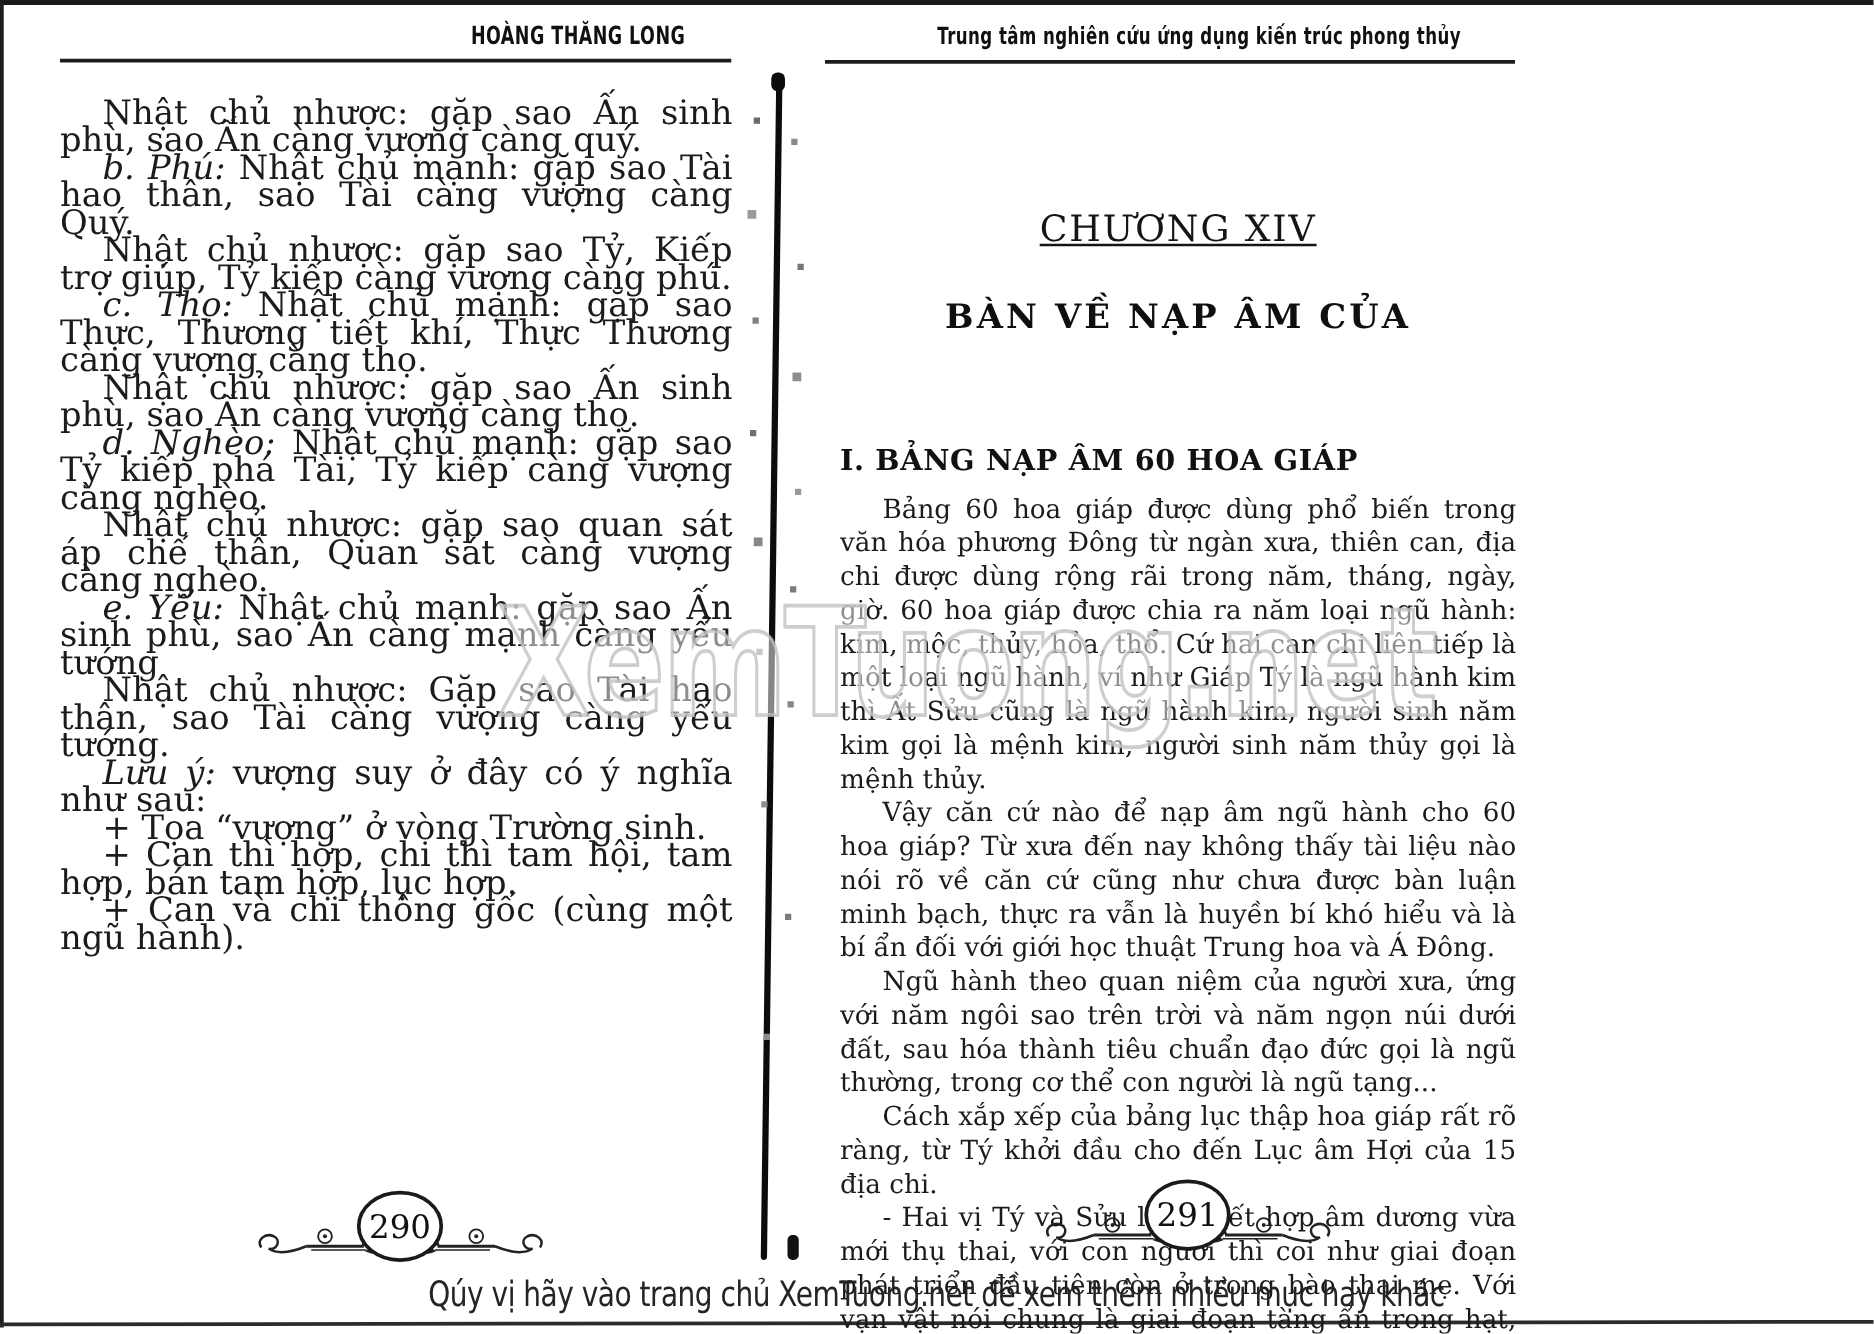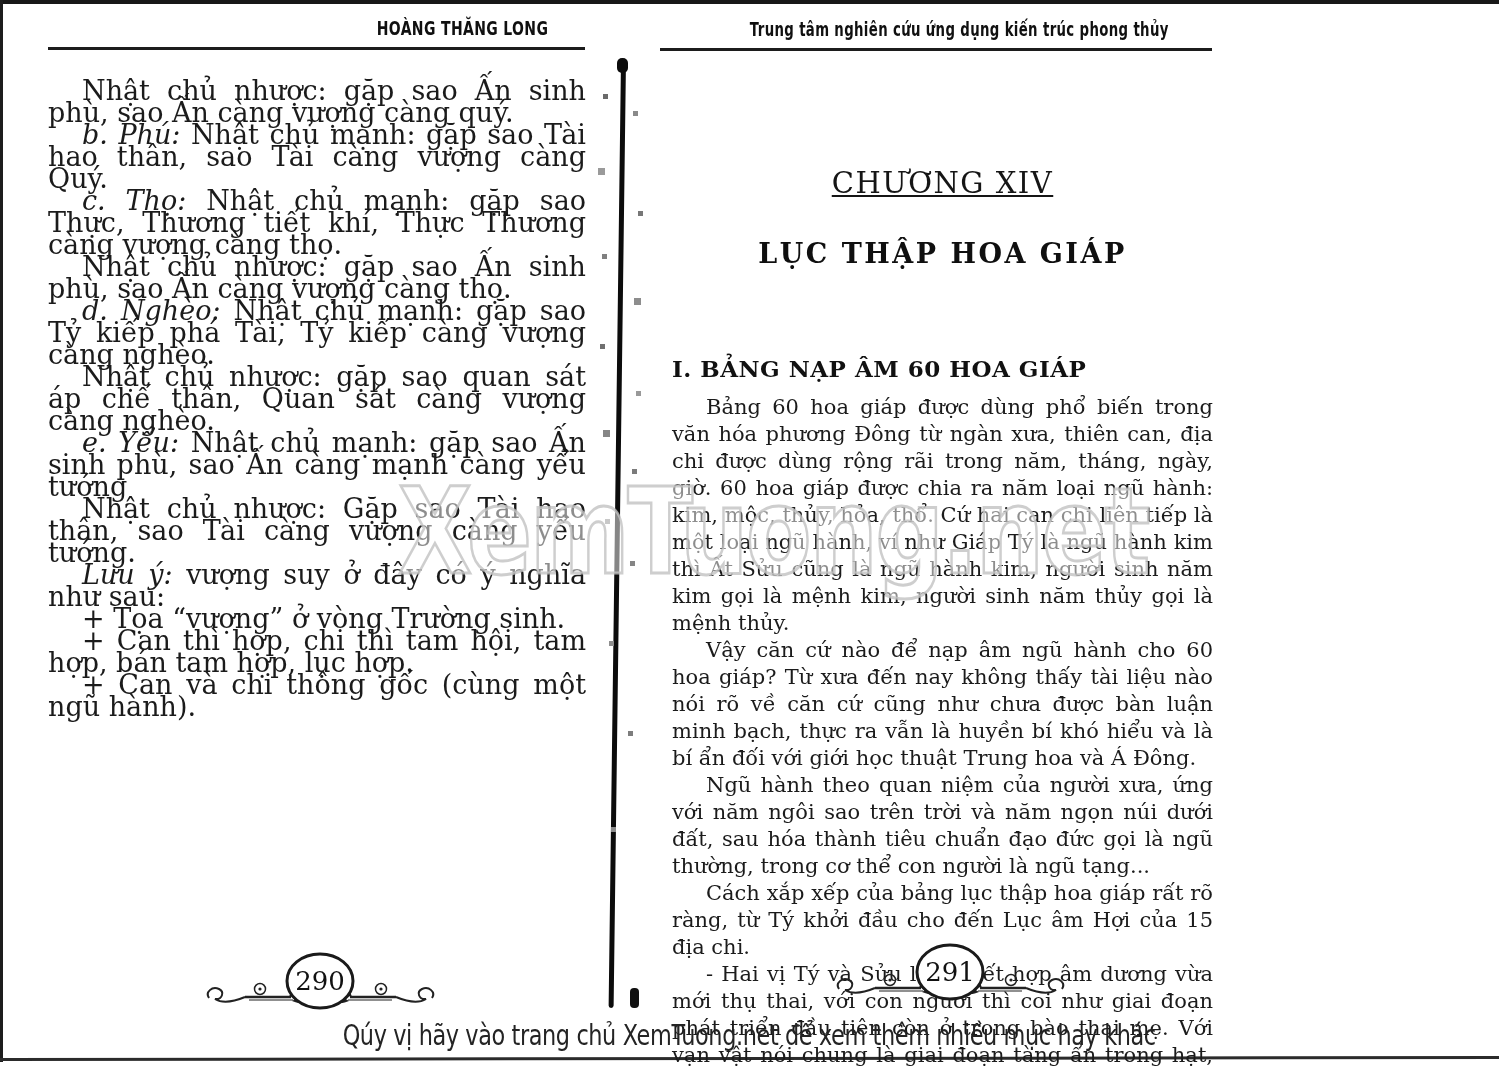--- a/index.html
+++ b/index.html
@@ -106,20 +106,21 @@
 <div class="edge-bottom"></div>
 
 <div>
   <div class="running-header header-left">
     <span class="hdr-inner">HOÀNG THĂNG LONG</span>
   </div>
   <div class="rule-left"></div>
   <div class="page-body body-left">
       <p class="body-para">Nhật chủ nhược: gặp sao Ấn sinh phù, sao Ấn càng vượng càng quý.</p>
       <p class="body-para"><i>b. Phú:</i> Nhật chủ mạnh: gặp sao Tài hao thân, sao Tài càng vượng càng Quý.</p>
+      <p class="body-para">Nhật chủ nhược: gặp sao Tỷ, Kiếp trợ giúp, Tỷ kiếp càng vượng càng phú.</p>
       <p class="body-para"><i>c. Thọ:</i> Nhật chủ mạnh: gặp sao Thực, Thương tiết khí, Thực Thương càng vượng càng thọ.</p>
       <p class="body-para">Nhật chủ nhược: gặp sao Ấn sinh phù, sao Ấn càng vượng càng thọ.</p>
       <p class="body-para"><i>d. Nghèo:</i> Nhật chủ mạnh: gặp sao Tỷ kiếp phá Tài, Tỷ kiếp càng vượng càng nghèo.</p>
       <p class="body-para">Nhật chủ nhược: gặp sao quan sát áp chế thân, Quan sát càng vượng càng nghèo.</p>
       <p class="body-para"><i>e. Yểu:</i> Nhật chủ mạnh: gặp sao Ấn sinh phù, sao Ấn càng mạnh càng yểu tướng</p>
       <p class="body-para">Nhật chủ nhược: Gặp sao Tài hao thân, sao Tài càng vượng càng yểu tướng.</p>
       <p class="body-para"><i>Lưu ý:</i> vượng suy ở đây có ý nghĩa như sau:</p>
       <p class="body-para">+ Tọa “vượng” ở vòng Trường sinh.</p>
       <p class="body-para">+ Can thì hợp, chi thì tam hội, tam hợp, bán tam hợp, lục hợp.</p>
       <p class="body-para">+ Can và chi thông gốc (cùng một ngũ hành).</p>
@@ -155,21 +156,21 @@
 <div class="speckles"></div>
 
 <div>
   <div class="running-header header-right">
     <span class="hdr-inner">Trung tâm nghiên cứu ứng dụng kiến trúc phong thủy</span>
   </div>
   <div class="rule-right"></div>
 
   <div class="chapter-label">CHƯƠNG XIV</div>
   <div class="chapter-title">
-    <div>LỤC THẬP HOA GIÁP</div>
+    <div>BÀN VỀ NẠP ÂM CỦA</div>
   </div>
   <div class="section-heading">I. BẢNG NẠP ÂM 60 HOA GIÁP</div>
 
   <div class="page-body body-right">
       <p class="body-para">Bảng 60 hoa giáp được dùng phổ biến trong văn hóa phương Đông từ ngàn xưa, thiên can, địa chi được dùng rộng rãi trong năm, tháng, ngày, giờ. 60 hoa giáp được chia ra năm loại ngũ hành: kim, mộc, thủy, hỏa, thổ. Cứ hai can chi liên tiếp là một loại ngũ hành, ví như Giáp Tý là ngũ hành kim thì Ất Sửu cũng là ngũ hành kim, người sinh năm kim gọi là mệnh kim, người sinh năm thủy gọi là mệnh thủy.</p>
       <p class="body-para">Vậy căn cứ nào để nạp âm ngũ hành cho 60 hoa giáp? Từ xưa đến nay không thấy tài liệu nào nói rõ về căn cứ cũng như chưa được bàn luận minh bạch, thực ra vẫn là huyền bí khó hiểu và là bí ẩn đối với giới học thuật Trung hoa và Á Đông.</p>
       <p class="body-para">Ngũ hành theo quan niệm của người xưa, ứng với năm ngôi sao trên trời và năm ngọn núi dưới đất, sau hóa thành tiêu chuẩn đạo đức gọi là ngũ thường, trong cơ thể con người là ngũ tạng...</p>
       <p class="body-para">Cách xắp xếp của bảng lục thập hoa giáp rất rõ ràng, từ Tý khởi đầu cho đến Lục âm Hợi của 15 địa chi.</p>
       <p class="body-para">- Hai vị Tý và Sửu là sự kết hợp âm dương vừa mới thụ thai, với con người thì coi như giai đoạn phát triển đầu tiên còn ở trong bào thai mẹ. Với vạn vật nói chung là giai đoạn tàng ẩn trong hạt, quả, gốc rễ mà mắt thường khó nhận ra được.</p>
     </div>

